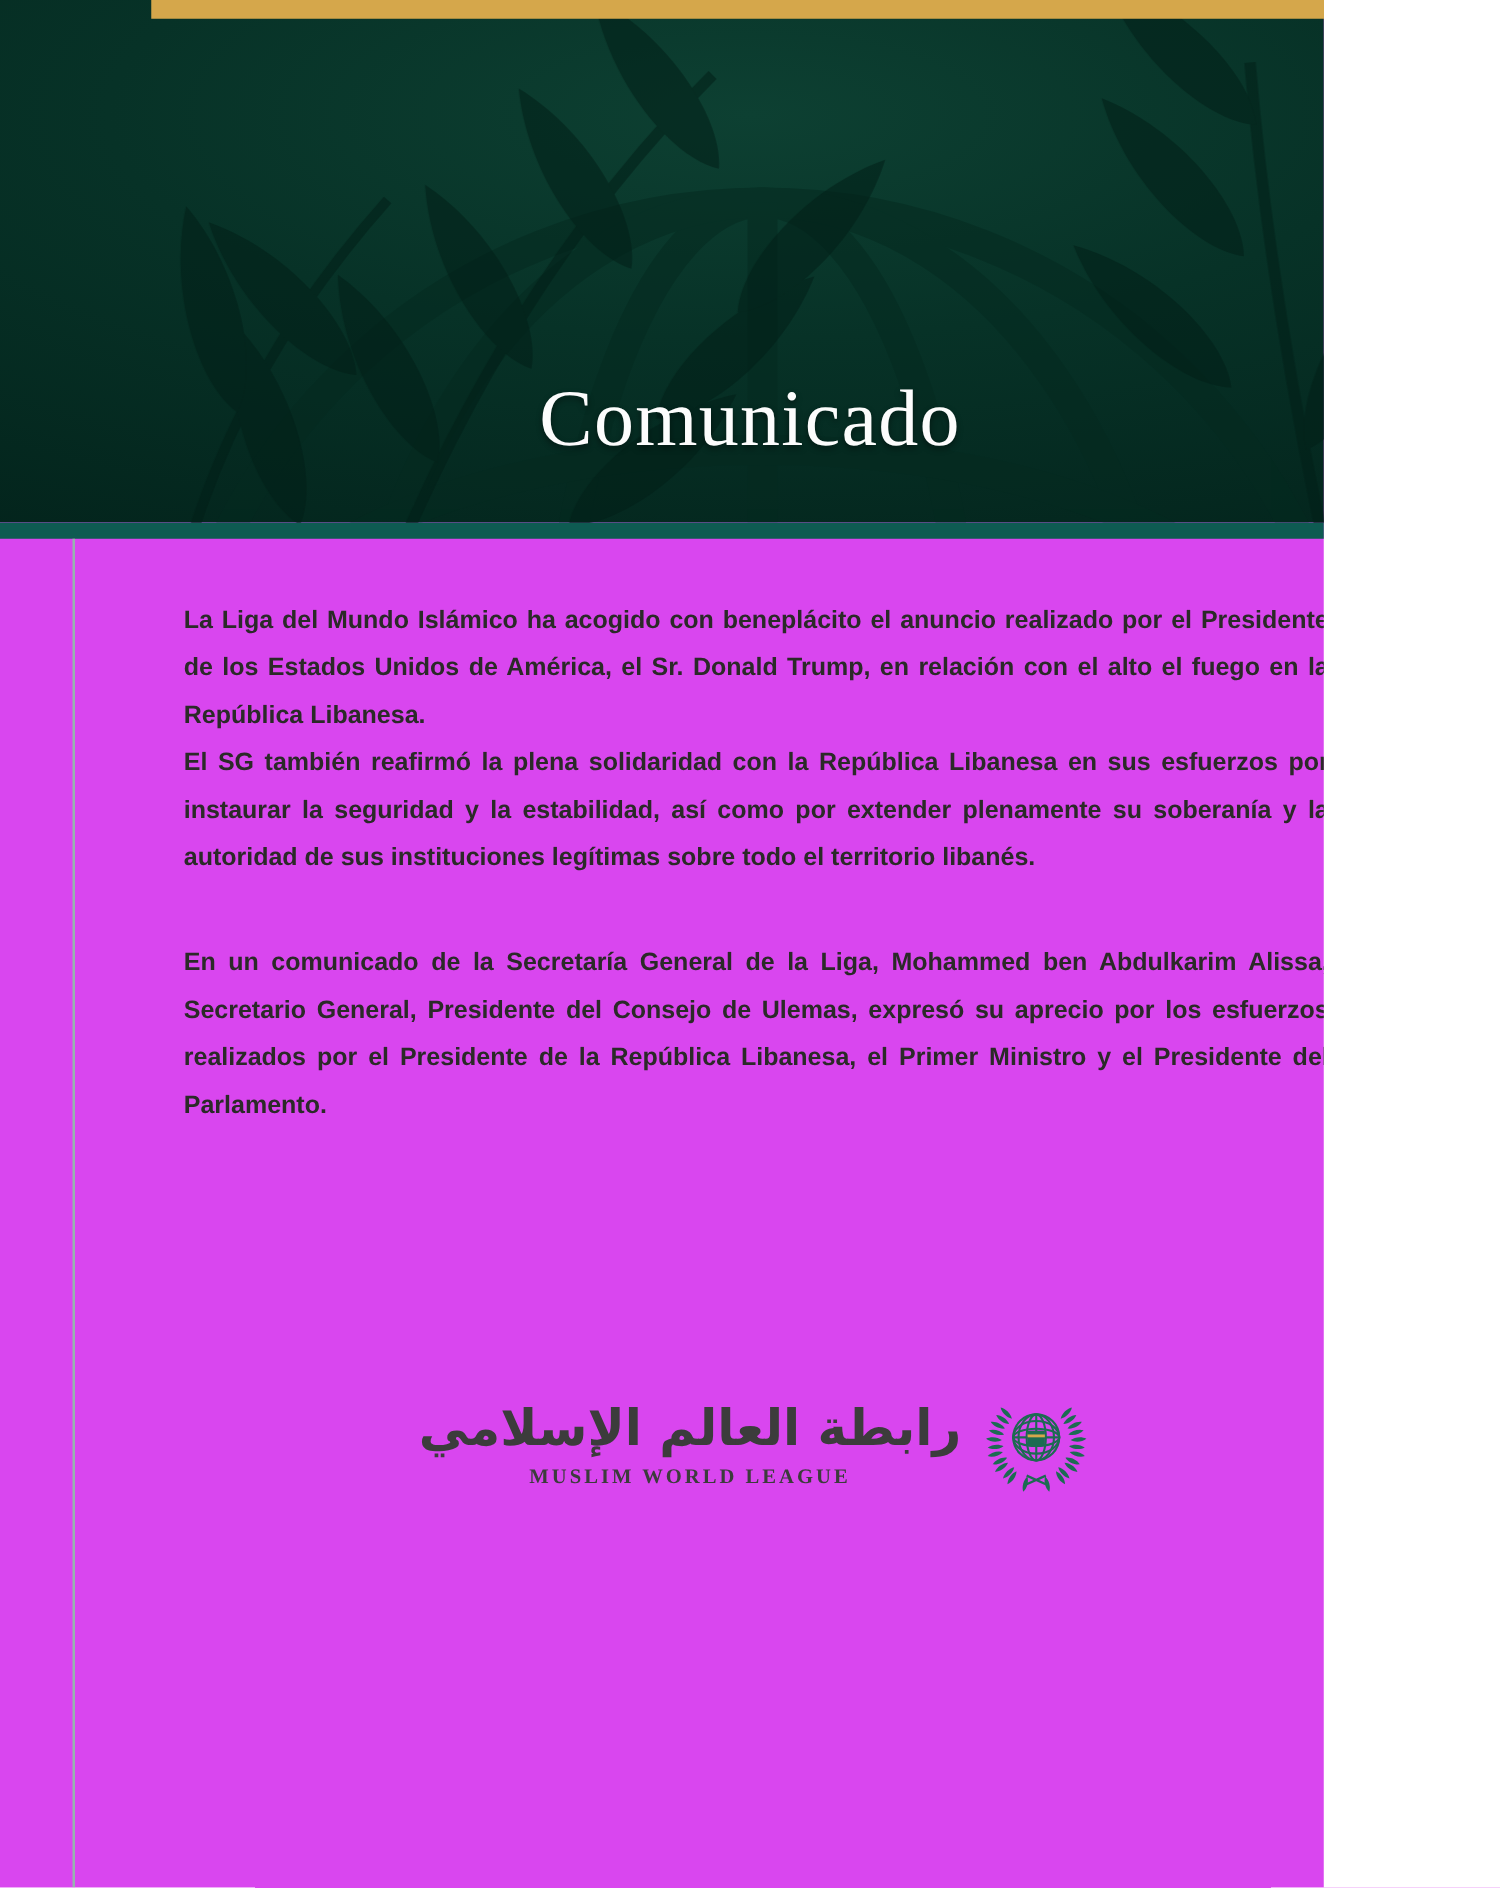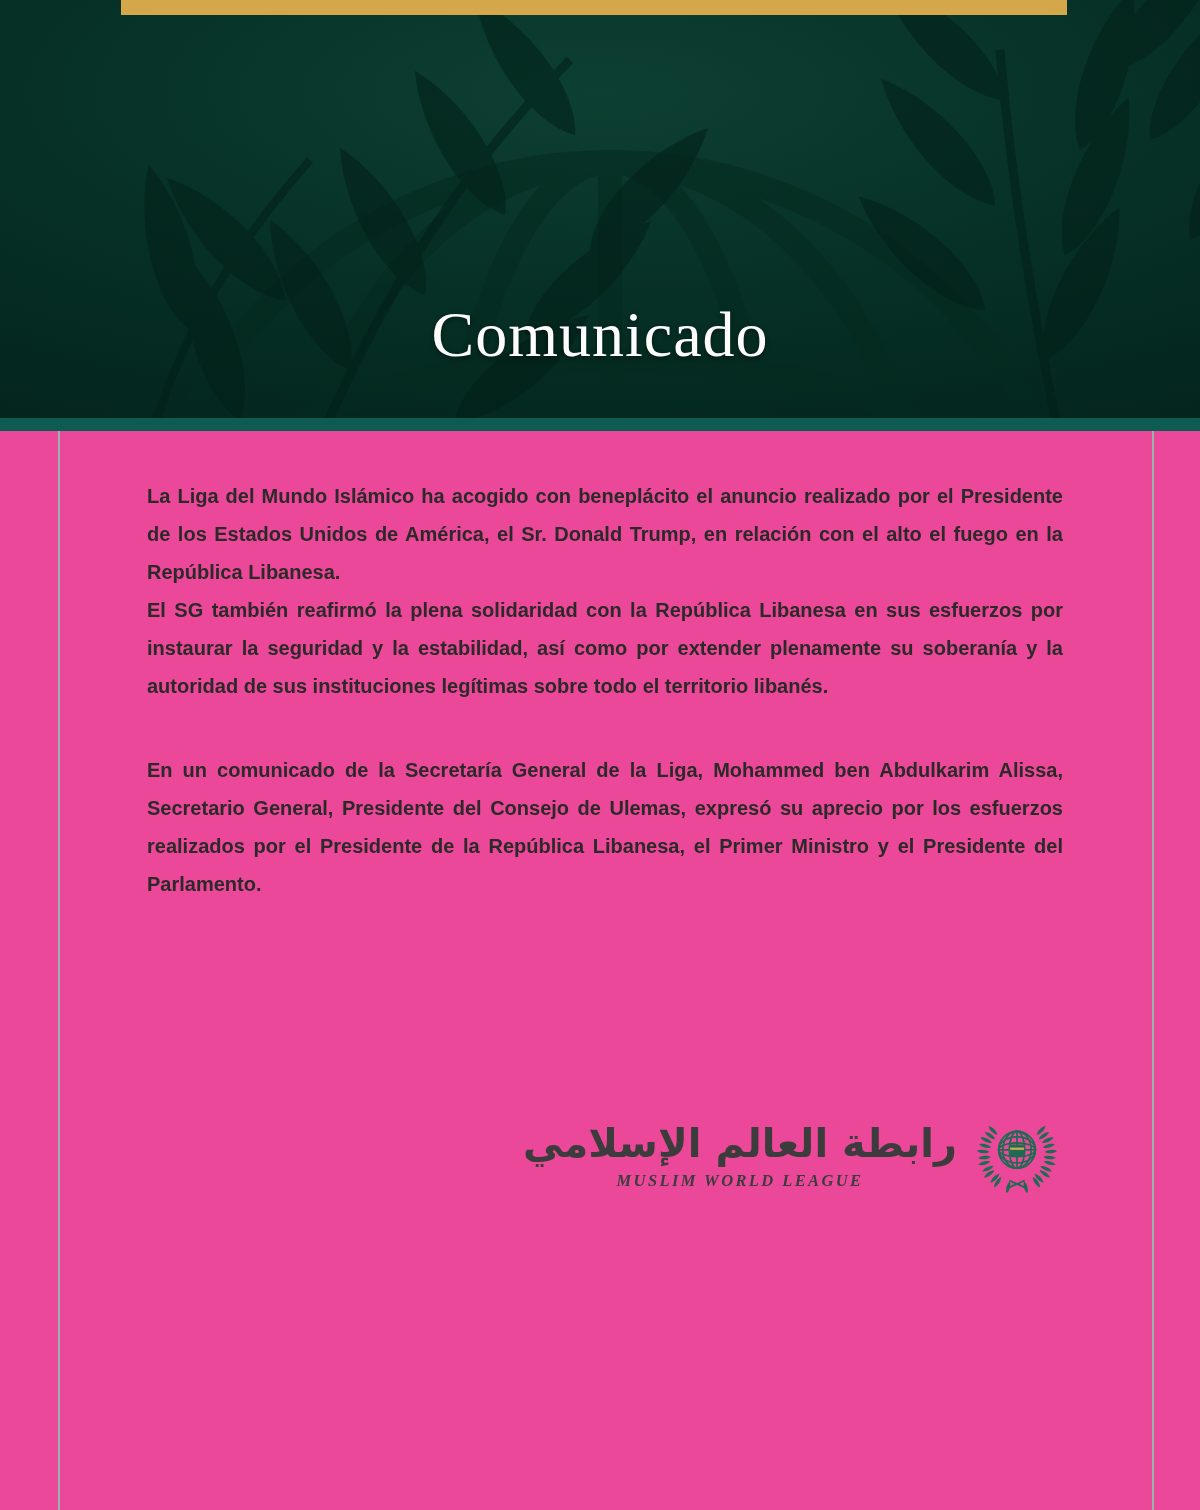--- a/index.html
+++ b/index.html
@@ -1,19 +1,19 @@
 <!DOCTYPE html>
 <html><head>
 <meta charset="utf-8">
 <style>
   html,body{margin:0;padding:0;background:#ffffff;}
   .page{
     position:relative;
-    width:1200px;height:1510px;
-    background:#ec4899;
+    width:1059px;height:1510px;
+    background:#d946ef;
     overflow:hidden;
     font-family:"Liberation Sans",sans-serif;
   }
   
   .header{
     position:absolute;left:0;top:0;width:1200px;height:418px;
     overflow:hidden;
   }
   .header-art{position:absolute;left:0;top:0;width:1200px;height:418px;display:block;}
   .gold-bar{
@@ -49,33 +49,33 @@
   .para{
     margin:46px 0 0 0;
     font-size:20px;line-height:38px;font-weight:700;
     text-align:justify;
     color:#2b2a28;
   }
   .para.joined{margin-top:0;}
   
   .logo-row{
     margin-top:205px;
-    display:flex;align-items:center;justify-content:flex-end;
+    display:flex;align-items:center;justify-content:center;
     gap:14px;
   }
   .logo-text{display:flex;flex-direction:column;align-items:center;}
   .logo-arabic{
     font-family:"DejaVu Sans",sans-serif;
     font-size:40px;line-height:1.1;color:#3c3c3c;font-weight:700;
   }
   .logo-english{
     margin-top:6px;
     font-family:"Liberation Serif",serif;
     font-size:16.5px;font-weight:700;letter-spacing:2.4px;
-    color:#3c3c3c;white-space:nowrap;font-style:italic;
+    color:#3c3c3c;white-space:nowrap;
   }
   .emblem{width:92px;height:96px;display:block;}
 </style>
 </head>
 <body>
 
 <div class="page">
 
   <div class="header">
     <svg class="header-art" viewBox="0 0 1200 418" aria-hidden="true">

